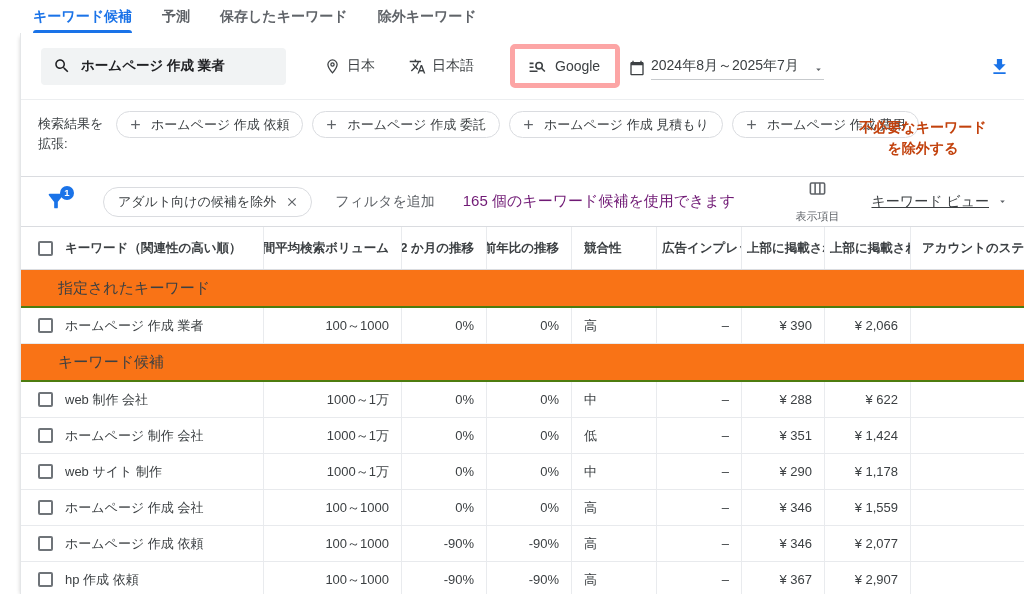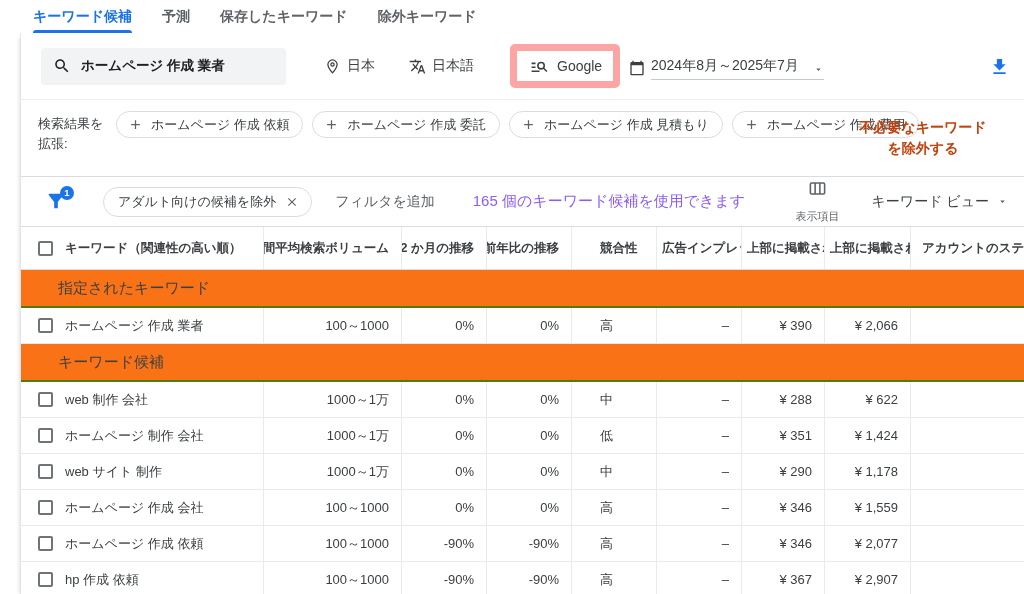--- a/index.html
+++ b/index.html
@@ -16,51 +16,51 @@
   
   .card { position:absolute; left:20px; top:33px; right:0; bottom:0; background:#fff;
           border-left:1px solid #e4e6e8; box-shadow:-2px 2px 4px -2px rgba(0,0,0,.18); overflow:hidden; }
 
   
   .toolbar { display:flex; align-items:center; height:67px; padding-left:20px; border-bottom:1px solid #eceef0; }
   .searchbox { display:flex; align-items:center; gap:10px; width:245px; height:37px; background:#f1f3f4; border-radius:4px; padding:0 12px; cursor:text; }
   .searchbox .txt { font-size:13.5px; font-weight:600; color:#202124; white-space:nowrap; }
   .tb-item { display:flex; align-items:center; gap:6px; font-size:14px; color:#3c4043; cursor:pointer; white-space:nowrap; }
   .loc { margin-left:38px; } .lang { margin-left:34px; }
-  .network-box { display:flex; align-items:center; gap:8px; margin-left:36px; height:44px; width:110px; padding:0 13px; border:7px solid #fca5a5; border-radius:5px; font-size:14px; color:#3c4043; cursor:pointer; }
+  .network-box { display:flex; align-items:center; gap:8px; margin-left:36px; height:44px; width:110px; padding:0 13px; border:5px solid #fca5a5; border-radius:5px; font-size:14px; color:#3c4043; cursor:pointer; }
   .date-range { display:flex; align-items:center; gap:6px; margin-left:9px; cursor:pointer; }
   .date-inner { display:flex; align-items:flex-end; gap:14px; font-size:14px; color:#3c4043; border-bottom:1px solid #c7cacd; padding-bottom:4px; margin-top:4px; white-space:nowrap; }
   .dl-btn { margin-left:auto; margin-right:14px; cursor:pointer; display:flex; }
 
   
   .expand-row { position:relative; display:flex; padding:11px 0 22px 17px; border-bottom:1px solid #dadce0; }
   .expand-label { width:78px; font-size:13px; color:#3c4043; line-height:20px; padding-top:3px; }
   .chip-rows { display:flex; flex-direction:column; gap:7px; }
   .chip-row { display:flex; gap:9px; }
   .chip { display:flex; align-items:center; gap:8px; height:27px; padding:0 13px 0 11px; border:1px solid #dadce0; border-radius:15px; font-size:13px; font-weight:500; color:#3c4043; cursor:pointer; white-space:nowrap; background:#fff; }
   .exclude-link { position:absolute; right:26px; top:50%; transform:translateY(-50%); width:150px; text-align:center; font-size:14px; font-weight:600; color:#c2410c; line-height:21px; cursor:pointer; }
 
   
   .filter-row { display:flex; align-items:center; height:49px; padding-left:24px; }
   .funnel-wrap { position:relative; width:24px; height:24px; cursor:pointer; }
   .funnel-badge { position:absolute; top:-4px; right:-5px; width:14px; height:14px; background:#1a73e8; border-radius:50%; color:#fff; font-size:9.5px; font-weight:700; display:flex; align-items:center; justify-content:center; }
   .filter-chip { display:flex; align-items:center; gap:9px; margin-left:34px; height:30px; padding:0 12px 0 14px; border:1px solid #dadce0; border-radius:16px; font-size:13px; color:#3c4043; background:#fff; cursor:pointer; }
   .add-filter { margin-left:23px; font-size:14px; color:#5f6368; cursor:pointer; }
-  .results-text { margin-left:38px; font-size:15px; color:#8b5cf6; }
+  .results-text { margin-left:28px; font-size:15px; color:#701a75; }
   .cols-btn { margin-left:auto; display:flex; flex-direction:column; align-items:center; gap:11px; cursor:pointer; }
   .cols-btn .lbl { font-size:11px; color:#5f6368; }
-  .view-sel { display:flex; align-items:center; gap:8px; margin-left:32px; margin-right:16px; font-size:14px; color:#3c4043; cursor:pointer; white-space:nowrap; }
+  .view-sel { display:flex; align-items:center; gap:8px; margin-left:32px; margin-right:16px; font-size:14px; color:#3c4043; cursor:pointer; white-space:nowrap;text-decoration:underline; }
 
   
   .thead { display:flex; height:44px; border-top:1px solid #dadce0; border-bottom:1px solid #dadce0; }
   .thead .cell { font-size:12.5px; font-weight:700; color:#3c4043; }
   .trow { display:flex; height:36px; border-bottom:1px solid #e8eaed; background:#fff; }
   .cell { display:flex; align-items:center; overflow:hidden; white-space:nowrap; font-size:13px; color:#3c4043; }
   .c1 { width:242px; padding-left:17px; }
-  .c2 { width:138px; } .c3 { width:85px; } .c4 { width:85px; } .c5 { width:85px; padding-left:28px; }
+  .c2 { width:138px; } .c3 { width:85px; } .c4 { width:85px; } .c5 { width:85px; padding-left:12px; }
   .c6 { width:85px; } .c7 { width:83px; } .c8 { width:86px; }
   .c9 { flex:1; padding-left:11px; }
   .c2,.c3,.c4,.c5,.c6,.c7,.c8,.c9 { border-left:1px solid #e9ebee; }
   .num { justify-content:flex-end; padding-right:12px; }
   .thead .c6,.thead .c7,.thead .c8 { justify-content:flex-start; padding-left:5px; padding-right:0; }
   .kw-label { margin-left:12px;text-align:center; }
   .cb { flex:none; width:15px; height:15px; border:2px solid #6f7479; border-radius:2px; background:#fff; cursor:pointer; }
   .section-band { display:flex; align-items:center; height:38px; background:#f97316; border-bottom:2px solid #4d7c0f; padding-left:37px; font-size:15px; color:#3c4043; }
   svg { display:block; }
 </style>

